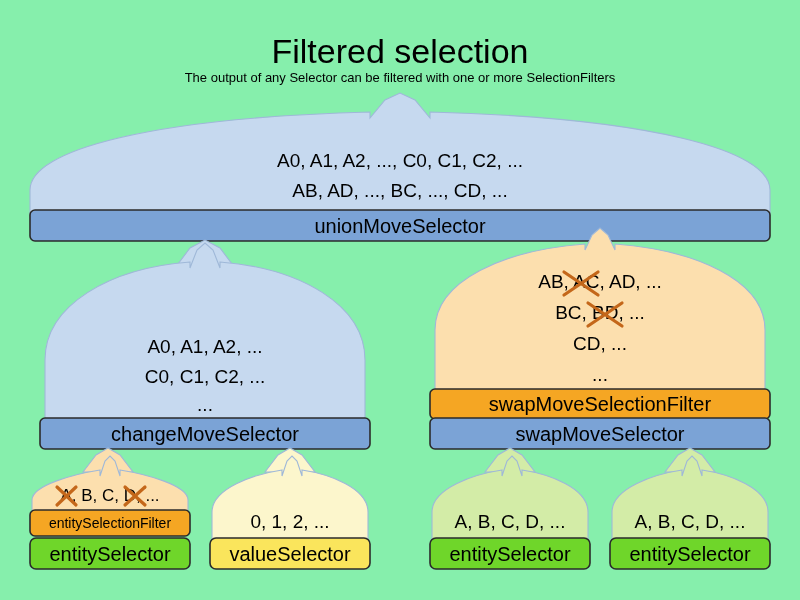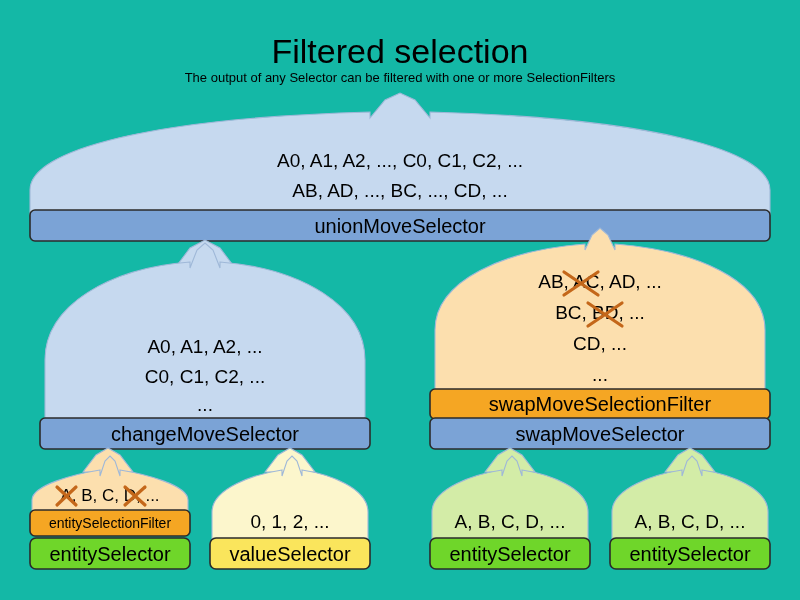--- a/index.html
+++ b/index.html
@@ -9,21 +9,21 @@
   }
   body {
     font-family: "Liberation Sans", sans-serif;
     color: #000000;
   }
   #stage {
     position: relative;
     width: 800px;
     height: 600px;
     overflow: hidden;
-    background: #14b8a6;
+    background: #86efac;
   }
   #diagram-svg {
     position: absolute;
     left: 0;
     top: 0;
     width: 800px;
     height: 600px;
   }
   .title-text {
     font-size: 34px;

